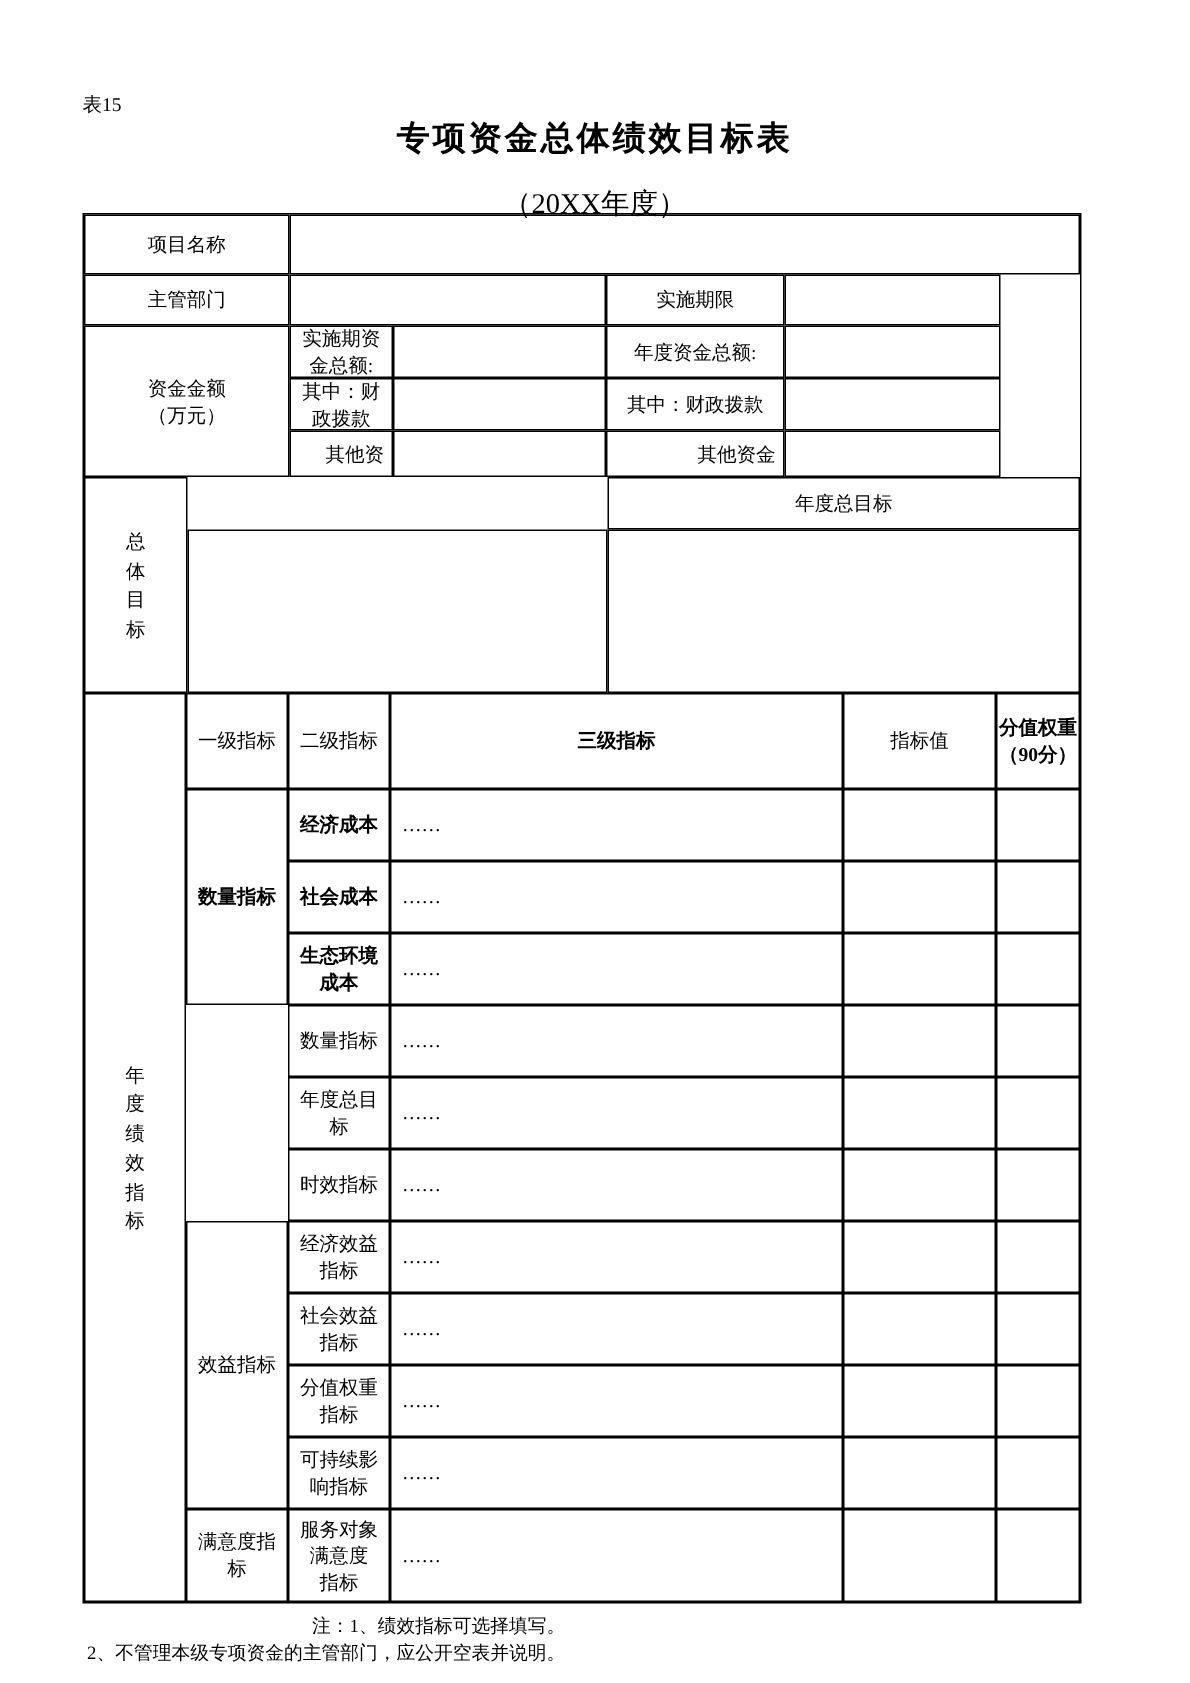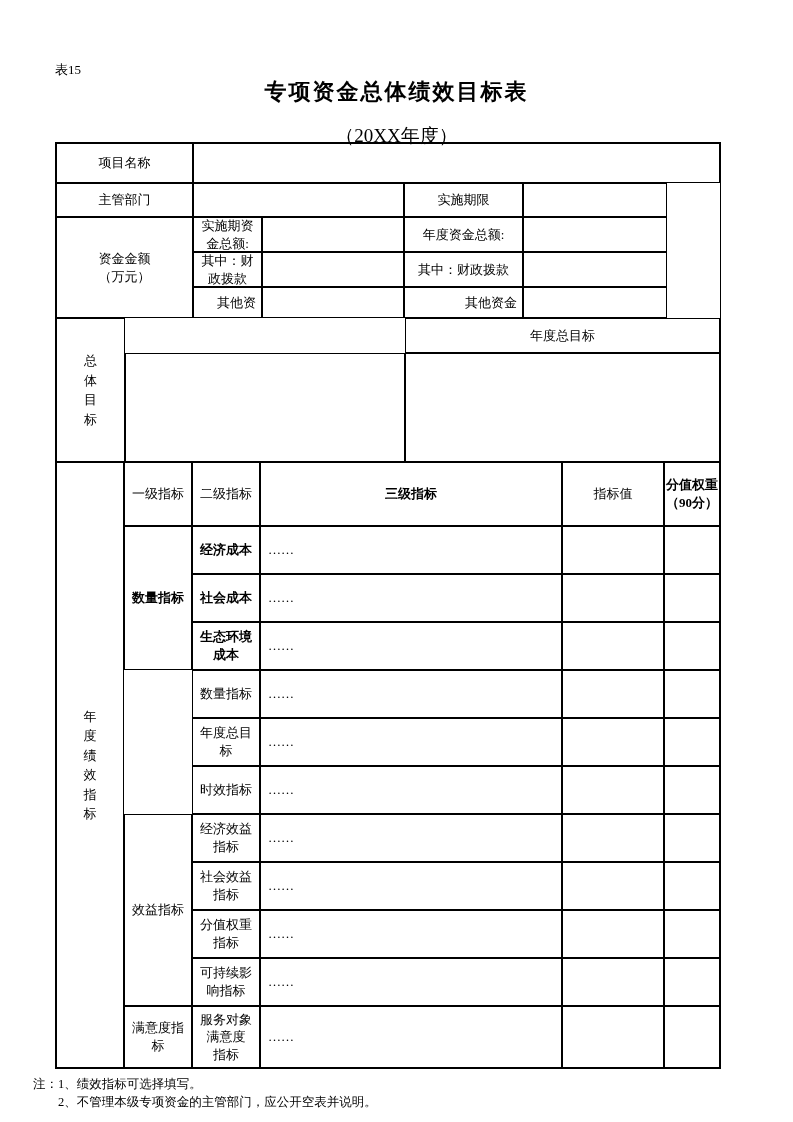--- a/index.html
+++ b/index.html
@@ -14,21 +14,21 @@
   .s1{grid-template-columns:137px 69px 142px 119px 144px 1fr;grid-template-rows:40px 34px 35px 35px 31px;}
   .s2{grid-template-columns:69px 280px 1fr;grid-template-rows:35px 109px;}
   .s3{grid-template-columns:68px 68px 68px 302px 102px 1fr;grid-template-rows:64px repeat(10,48px) 62px;}
   .c{border:1px solid #000;display:flex;align-items:center;justify-content:center;
      text-align:center;white-space:pre-line;overflow:hidden;font-size:13px;line-height:1.35;
      box-sizing:border-box;padding:1px;}
   .b{font-weight:bold;}
   .dots{justify-content:flex-start;text-align:left;padding-left:7px;}
   .ra{justify-content:flex-end;text-align:right;padding-right:5px;}
   .vert{line-height:1.5;}
-  .notes{position:absolute;left:33px;top:1048px;font-size:12.5px;line-height:1.45;}
+  .notes{position:absolute;left:33px;top:1048px;font-size:12.5px;line-height:1.45;text-align:right;}
   .notes .l2{margin-left:25px;}
 </style>
 </head>
 <body>
 
 <div class="page">
 
   <div class="tag">表15</div>
   <div class="title">专项资金总体绩效目标表</div>
   <div class="subtitle">（20XX年度）</div>

